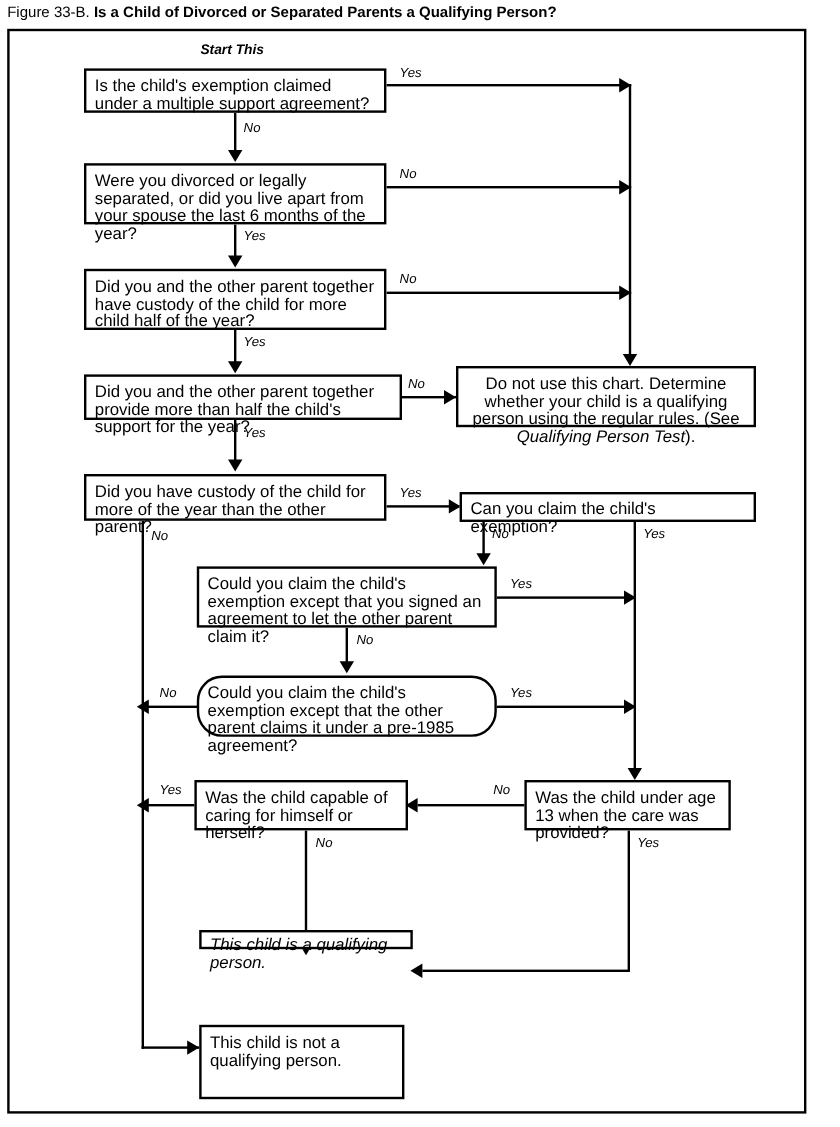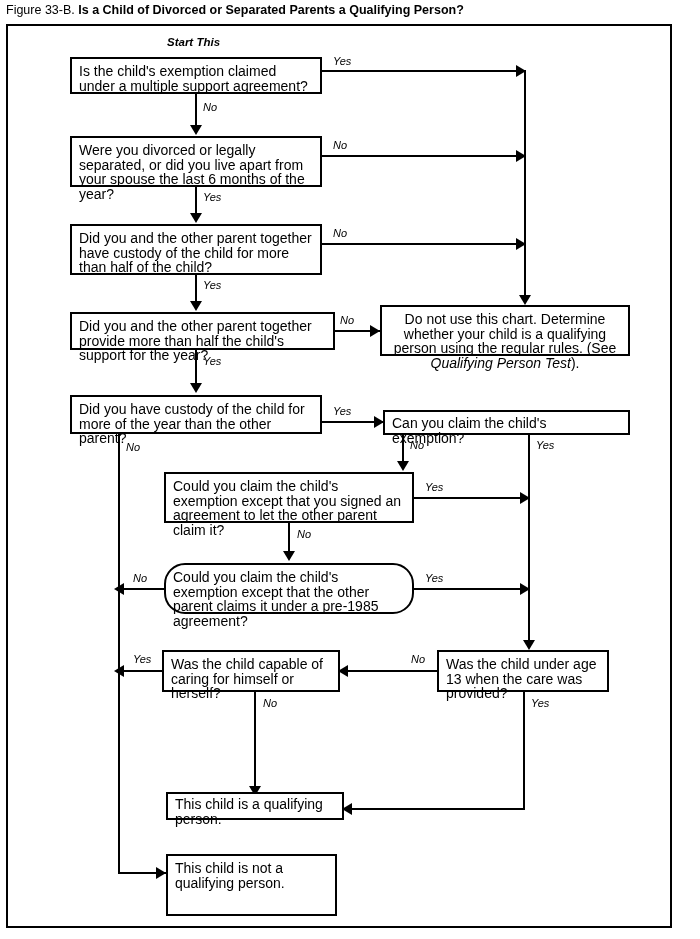--- a/index.html
+++ b/index.html
@@ -122,21 +122,21 @@
 
   <div class="node" style="left:62px; top:31px; width:252px; height:37px;">
     <span class="node-text">Is the child's exemption claimed under a multiple support agreement?</span>
   </div>
 
   <div class="node" style="left:62px; top:110px; width:252px; height:51px;">
     <span class="node-text">Were you divorced or legally separated, or did you live apart from your spouse the last 6 months of the year?</span>
   </div>
 
   <div class="node" style="left:62px; top:198px; width:252px; height:51px;">
-    <span class="node-text">Did you and the other parent together have custody of the child for more than half of the child?</span>
+    <span class="node-text">Did you and the other parent together have custody of the child for more child half of the year?</span>
   </div>
 
   <div class="node" style="left:62px; top:286px; width:265px; height:38px;">
     <span class="node-text">Did you and the other parent together provide more than half the child's support for the year?</span>
   </div>
 
   <div class="node" style="left:372px; top:279px; width:250px; height:51px;text-align:center;">
     <span class="node-text"><span>Do not use this chart. Determine whether your child is a qualifying person using the regular rules. (See </span><em>Qualifying Person Test</em><span>).</span></span>
   </div>
 
@@ -157,21 +157,21 @@
   </div>
 
   <div class="node" style="left:154px; top:624px; width:178px; height:42px;">
     <span class="node-text">Was the child capable of caring for himself or herself?</span>
   </div>
 
   <div class="node" style="left:429px; top:624px; width:172px; height:42px;">
     <span class="node-text">Was the child under age 13 when the care was provided?</span>
   </div>
 
-  <div class="node" style="left:158px; top:766px; width:178px; height:28px; padding-top:3px;">
+  <div class="node" style="left:158px; top:749px; width:178px; height:16px; padding-top:3px;font-style:italic;">
     <span class="node-text">This child is a qualifying person.</span>
   </div>
 
   <div class="node" style="left:158px; top:828px; width:171px; height:62px;">
     <span class="node-text">This child is not a qualifying person.</span>
   </div>
 
   <div class="hline" style="left:314px; top:44px; width:204px;"></div>
   <div class="arrow arrow-right" style="left:508px; top:39px;"></div>
   <div class="edge-label" style="left:325px; top:29px;">Yes</div>

